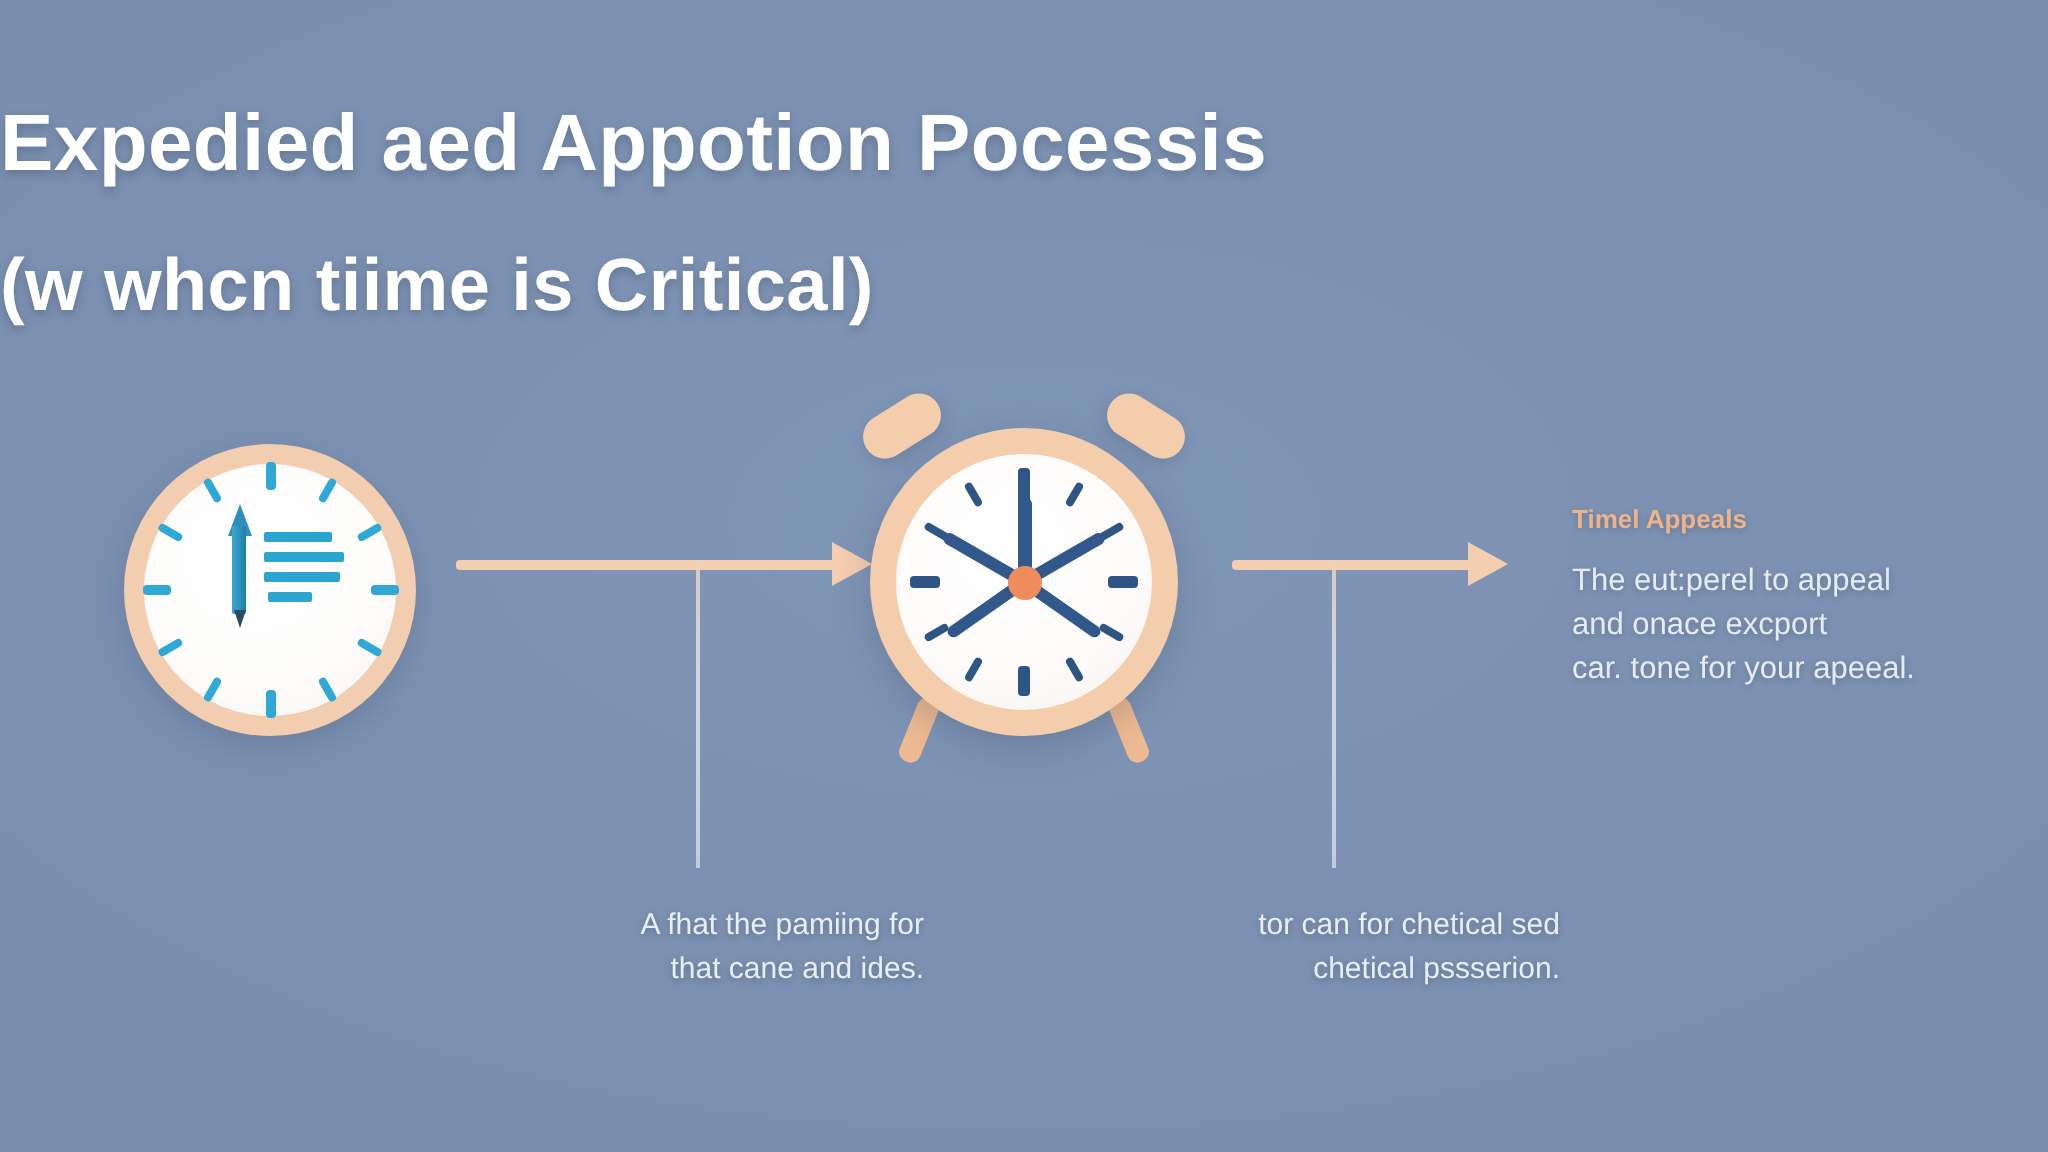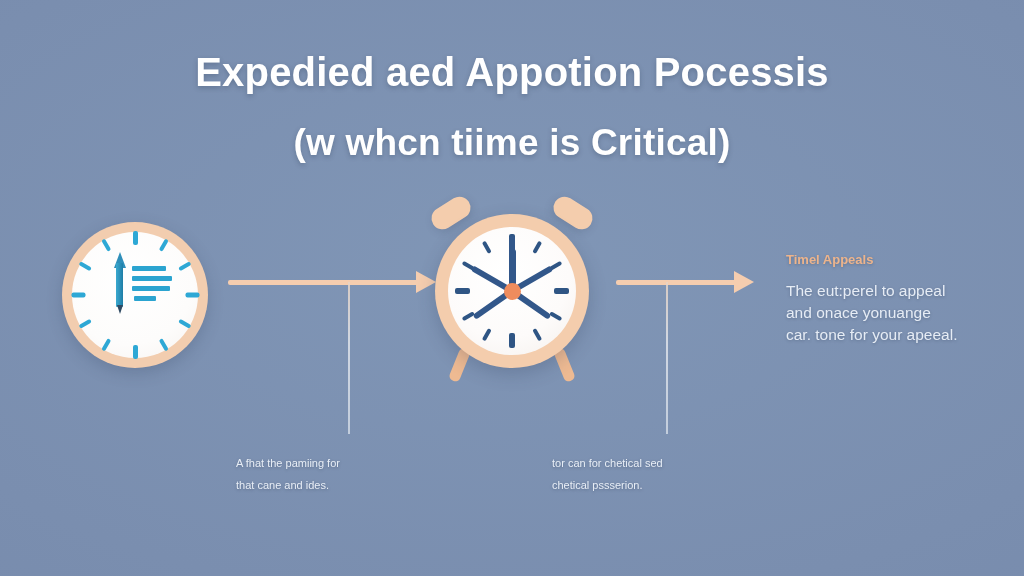--- a/index.html
+++ b/index.html
@@ -22,21 +22,21 @@
     background: radial-gradient(ellipse 120% 110% at 50% 45%, #8096b6 0%, #7a8eaf 55%, #7488aa 100%);
     overflow: hidden;
   }
 
   
   #title-block {
     position: absolute;
     left: 0;
     top: 46px;
     width: 1024px;
-    text-align: center;
+    text-align: left;
     text-shadow: 0 2px 5px rgba(40,55,80,0.30);
   }
   .title-line {
     display: block;
     color: #ffffff;
     font-weight: bold;
     font-size: 40px;
     line-height: 52px;
     letter-spacing: 0.2px;
   }
@@ -270,23 +270,23 @@
     width: 2px;
     background: linear-gradient(180deg, #e7d4c6 0%, #dfe3ea 40%, #cfd8e4 100%);
     opacity: 0.85;
   }
   #connector-1 { left: 348px; top: 282px; height: 152px; }
   #connector-2 { left: 666px; top: 282px; height: 152px; }
 
   
   .caption {
     position: absolute;
-    text-align: left;
+    text-align: right;
     color: #e8eef6;
-    font-size: 11px;
+    font-size: 15px;
     line-height: 22px;
     text-shadow: 0 1px 3px rgba(40,55,80,0.35);
   }
   #caption-1 { left: 236px; top: 452px; width: 226px; }
   #caption-2 { left: 552px; top: 452px; width: 228px; }
   .caption .cl { display: block; }
 
   
   #right-block {
     position: absolute;
@@ -402,18 +402,18 @@
 
   <div id="caption-2" class="caption">
     <span class="cl">tor can for chetical sed</span>
     <span class="cl">chetical pssserion.</span>
   </div>
 
   <div id="right-block">
     <div id="right-heading">Timel Appeals</div>
     <div id="right-body">
       <span class="cl">The eut:perel to appeal</span>
-      <span class="cl">and onace yonuange</span>
+      <span class="cl">and onace excport</span>
       <span class="cl">car. tone for your apeeal.</span>
     </div>
   </div>
 
 </div>
 
 </body></html>

